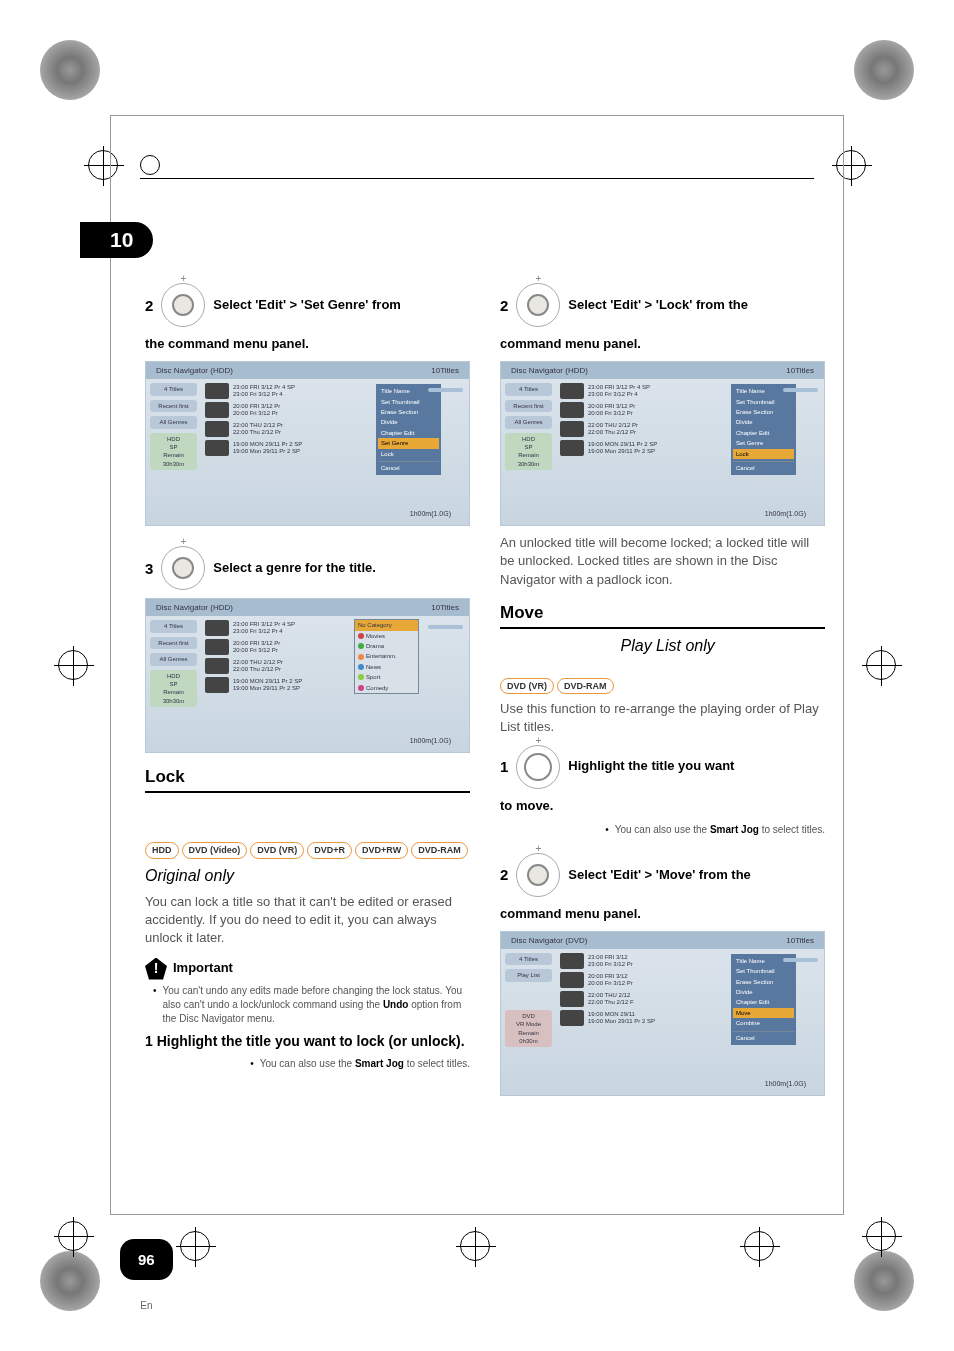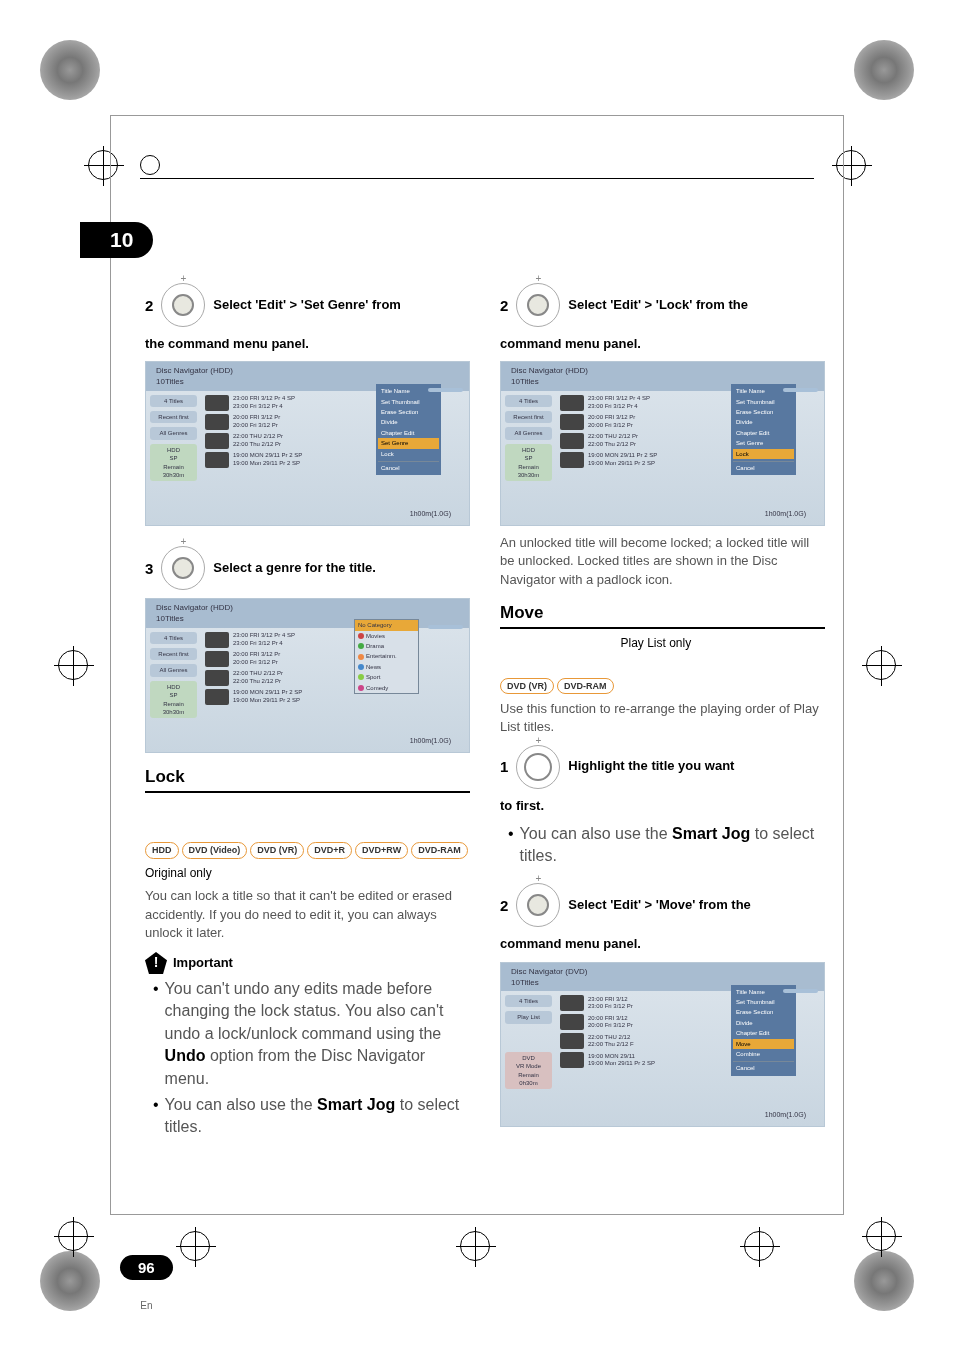--- a/index.html
+++ b/index.html
@@ -116,21 +116,20 @@
       font-size: 7px;
       color: #334;
     }
     .screenshot.short { height: 155px; }
     .ss-header {
       background: #a8bcd0;
       padding: 3px 10px;
       display: flex;
       justify-content: space-between;
       font-size: 8px;
-      flex-direction: column;
     }
     .ss-body { display: flex; height: calc(100% - 16px); }
     .ss-sidebar { width: 55px; display: flex; flex-direction: column; gap: 4px; padding: 4px; }
     .ss-side-item {
       background: #b8c8d8;
       border-radius: 3px;
       padding: 2px;
       text-align: center;
       font-size: 6px;
     }
@@ -181,47 +180,47 @@
     .disc-badges { display: flex; gap: 3px; margin: 6px 0; flex-wrap: wrap; }
     .disc-badge {
       border: 1px solid #e89838;
       border-radius: 10px;
       padding: 1px 6px;
       font-size: 9px;
       font-weight: bold;
       color: #333;
       margin-top: 43px;
     }
-    .italic-note { font-size: 12px; margin: 4px 0; }
+    .italic-note { font-style: italic; font-size: 16px; margin: 4px 0; }
     .body-text { font-size: 13px; margin: 6px 0; color: #555; }
     .important-head { display: flex; align-items: center; gap: 6px; font-weight: bold; margin: 10px 0 4px; }
     .warn-icon {
       width: 22px; height: 22px;
       background: #000;
       position: relative;
       display: flex; align-items: center; justify-content: center;
       color: #fff;
       font-size: 14px;
       font-weight: bold;
       clip-path: polygon(50% 0, 100% 38%, 82% 100%, 18% 100%, 0 38%);
     }
-    .bullet { display: flex; gap: 6px; margin: 4px 0 4px 8px; font-size: 16px; color: #555; }
+    .bullet { display: flex; gap: 6px; margin: 4px 0 4px 8px; font-size: 10px; color: #555; justify-content: flex-end; }
     .bullet::before { content: '•'; color: #000; }
     .bold { font-weight: bold; color: #000; }
     .step-instr { font-weight: bold; font-size: 14px; margin: 6px 0; }
     .page-num-badge {
       position: absolute;
       bottom: 40px; left: 120px;
       text-align: center;
     }
     .page-num {
       background: #000;
       color: #fff;
       border-radius: 14px;
-      padding: 4px 18px;
+      padding: 12px 18px;
       font-weight: bold;
       font-size: 15px;
     }
     .page-lang { font-size: 10px; color: #666; margin-top: 20px; }
     .ss-bar {
       height: 4px; width: 35px; background: #a8c0d8; border-radius: 2px;
       margin-left: 2px;
     }
   </style>
 </head>
@@ -445,20 +444,21 @@
     <div class="body-text">You can lock a title so that it can't be edited or erased accidently. If you do need to edit it, you can always unlock it later.</div>
     <div class="important-head">
       <span class="warn-icon">!</span>
       <span>Important</span>
     </div>
     <div class="bullet">
       <span>
         <span>You can't undo any edits made before changing the lock status. You also can't undo a lock/unlock command using the </span><span class="bold">Undo</span><span> option from the Disc Navigator menu.</span>
       </span>
     </div>
+    <div class="step-instr">1   Highlight the title you want to lock (or unlock).</div>
     <div class="bullet">
       <span>
         <span>You can also use the </span><span class="bold">Smart Jog</span><span> to select titles.</span>
       </span>
     </div>
   </div>
 
   <div class="col">
     <div class="step-line">
       <span class="step-num">2</span>
@@ -537,21 +537,21 @@
       <span class="disc-badge">DVD-RAM</span>
       <span class="italic-note" style="margin:0 0 0 4px;">Play List only</span>
     </div>
     <div class="body-text">Use this function to re-arrange the playing order of Play List titles.</div>
 
     <div class="step-line">
       <span class="step-num">1</span>
       <span class="nav-icon dir"></span>
       <span class="step-text">Highlight the title you want</span>
     </div>
-    <div class="step-cont">to first.</div>
+    <div class="step-cont">to move.</div>
     <div class="bullet">
       <span>
         <span>You can also use the </span><span class="bold">Smart Jog</span><span> to select titles.</span>
       </span>
     </div>
 
     <div class="step-line" style="margin-top:16px;">
       <span class="step-num">2</span>
       <span class="nav-icon enter"></span>
       <span class="step-text">Select 'Edit' &gt; 'Move' from the</span>

